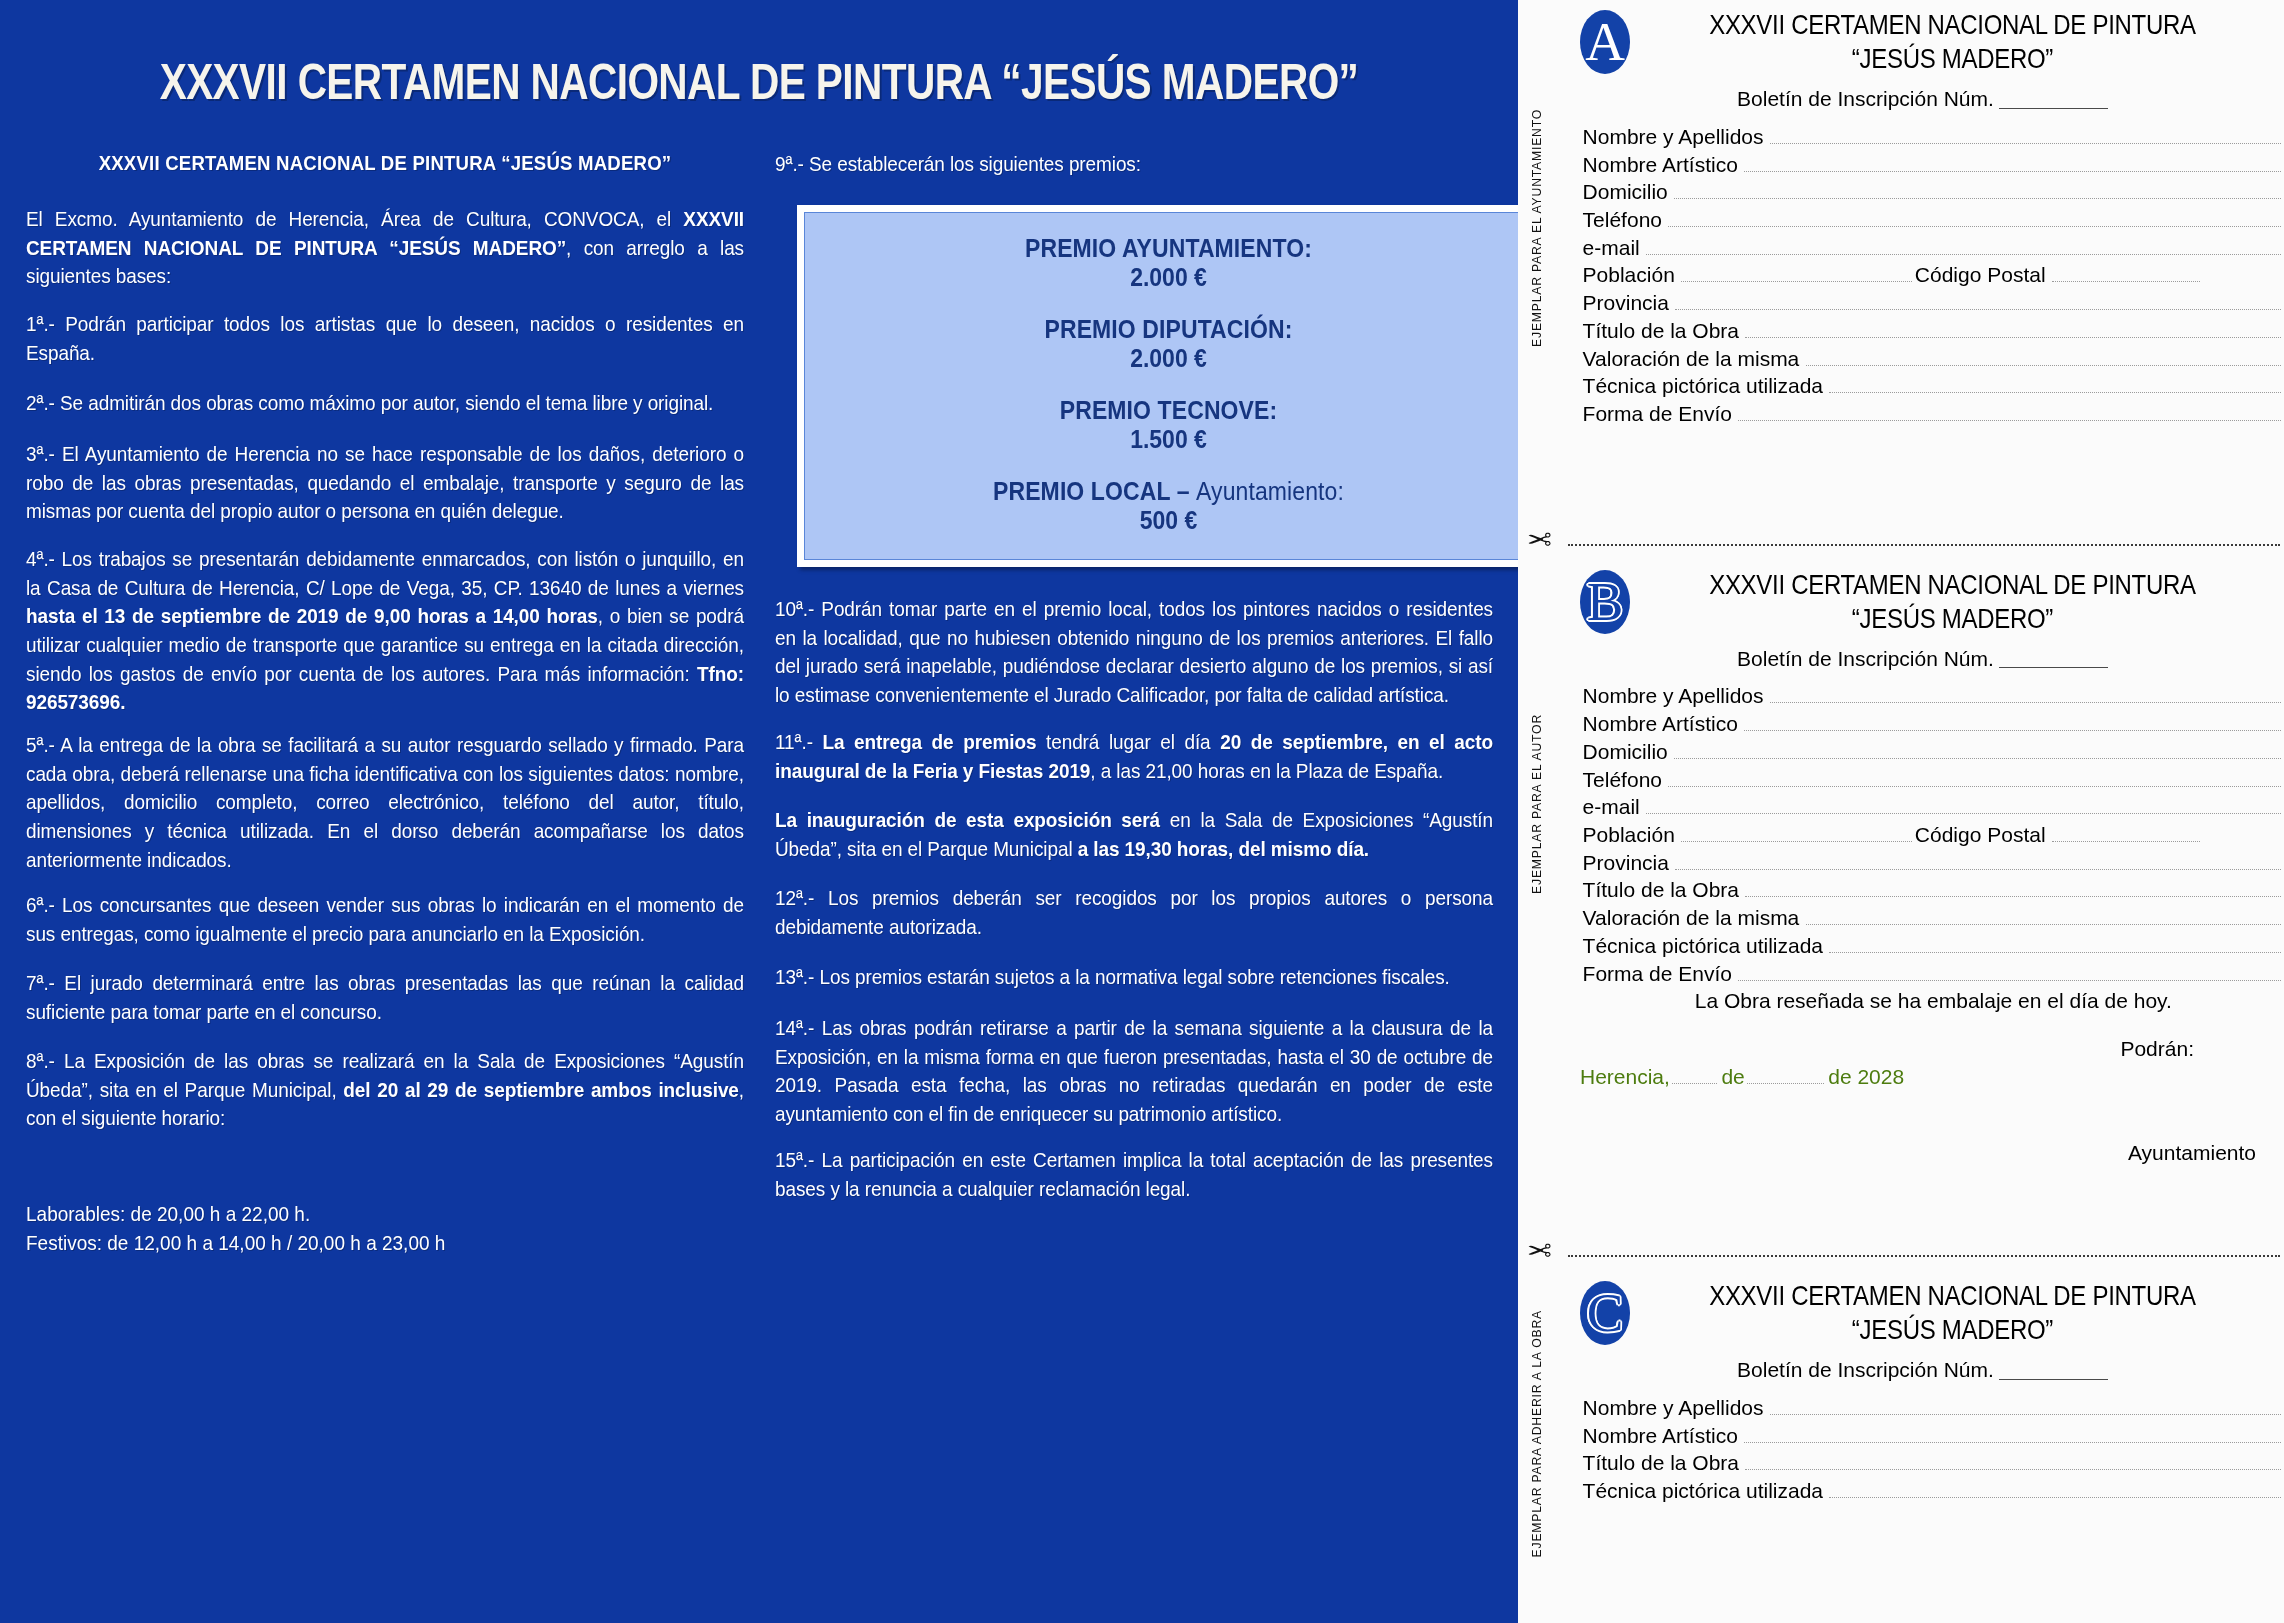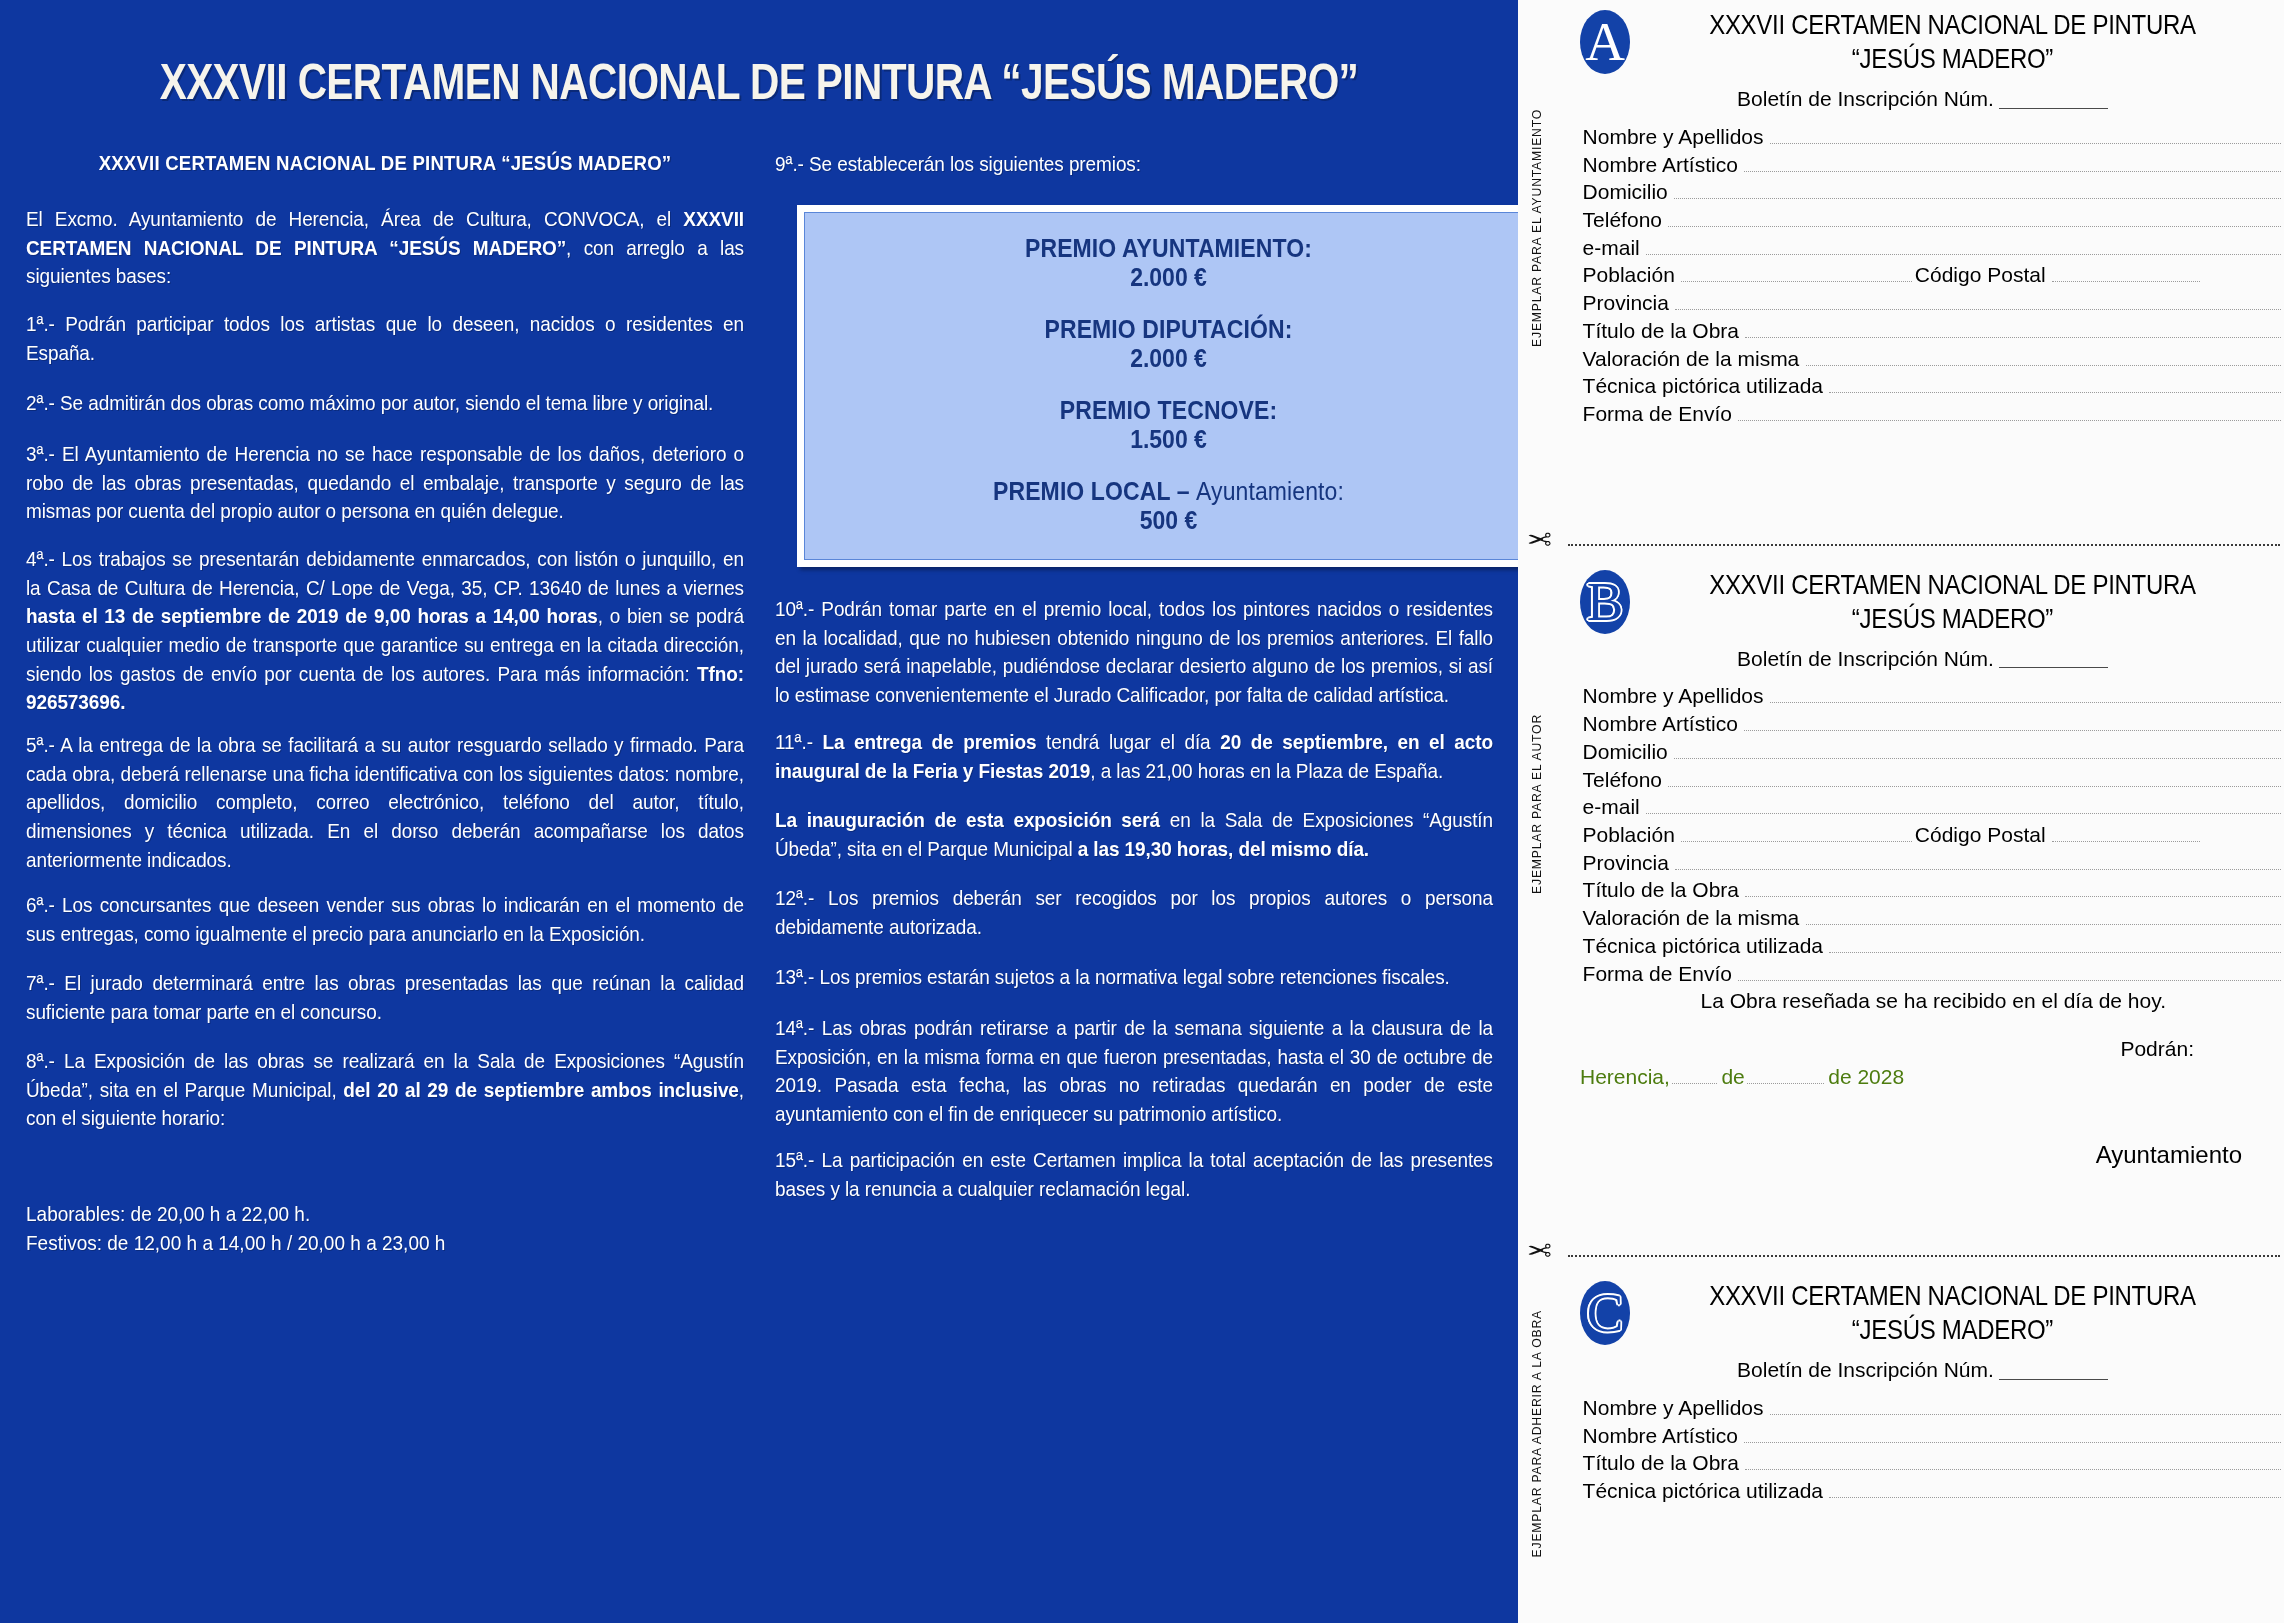--- a/index.html
+++ b/index.html
@@ -254,23 +254,23 @@
     border-bottom: 1.9px dotted #9b9b9b;
     height: 0.6px;
     margin: 0 3.9px 5.8px 2.6px;
   }
   .d1 { width: 45px; }
   .d2 { width: 77px; }
 
   .ayto-row {
     margin-top: 51px;
     text-align: right;
-    padding-right: 42px;
+    padding-right: 28px;
     color: #000;
-    font-size: 24px;
+    font-size: 21px;
   }
 
   
   .cutline {
     position: relative;
     height: 29.5px;
     margin: 13px 0 0 0;
   }
   .cutline .dashed {
     position: absolute;
@@ -492,21 +492,21 @@
             <span class="dots"></span>
           </div>
         <div class="field">
             <span class="lbl">Técnica pictórica utilizada</span>
             <span class="dots"></span>
           </div>
         <div class="field">
             <span class="lbl">Forma de Envío</span>
             <span class="dots"></span>
           </div>
-        <div class="plain">La Obra reseñada se ha recibido en el día de hoy.</div>
+        <div class="plain">La Obra reseñada se ha embalaje en el día de hoy.</div>
       </div>
 
       <div class="recibi-row">Podrán:</div>
 
       <div class="date-row">
         <span>Herencia,</span>
         <span class="dots-s d1"></span>
         <span>de</span>
         <span class="dots-s d2"></span>
         <span>de 2028</span>

